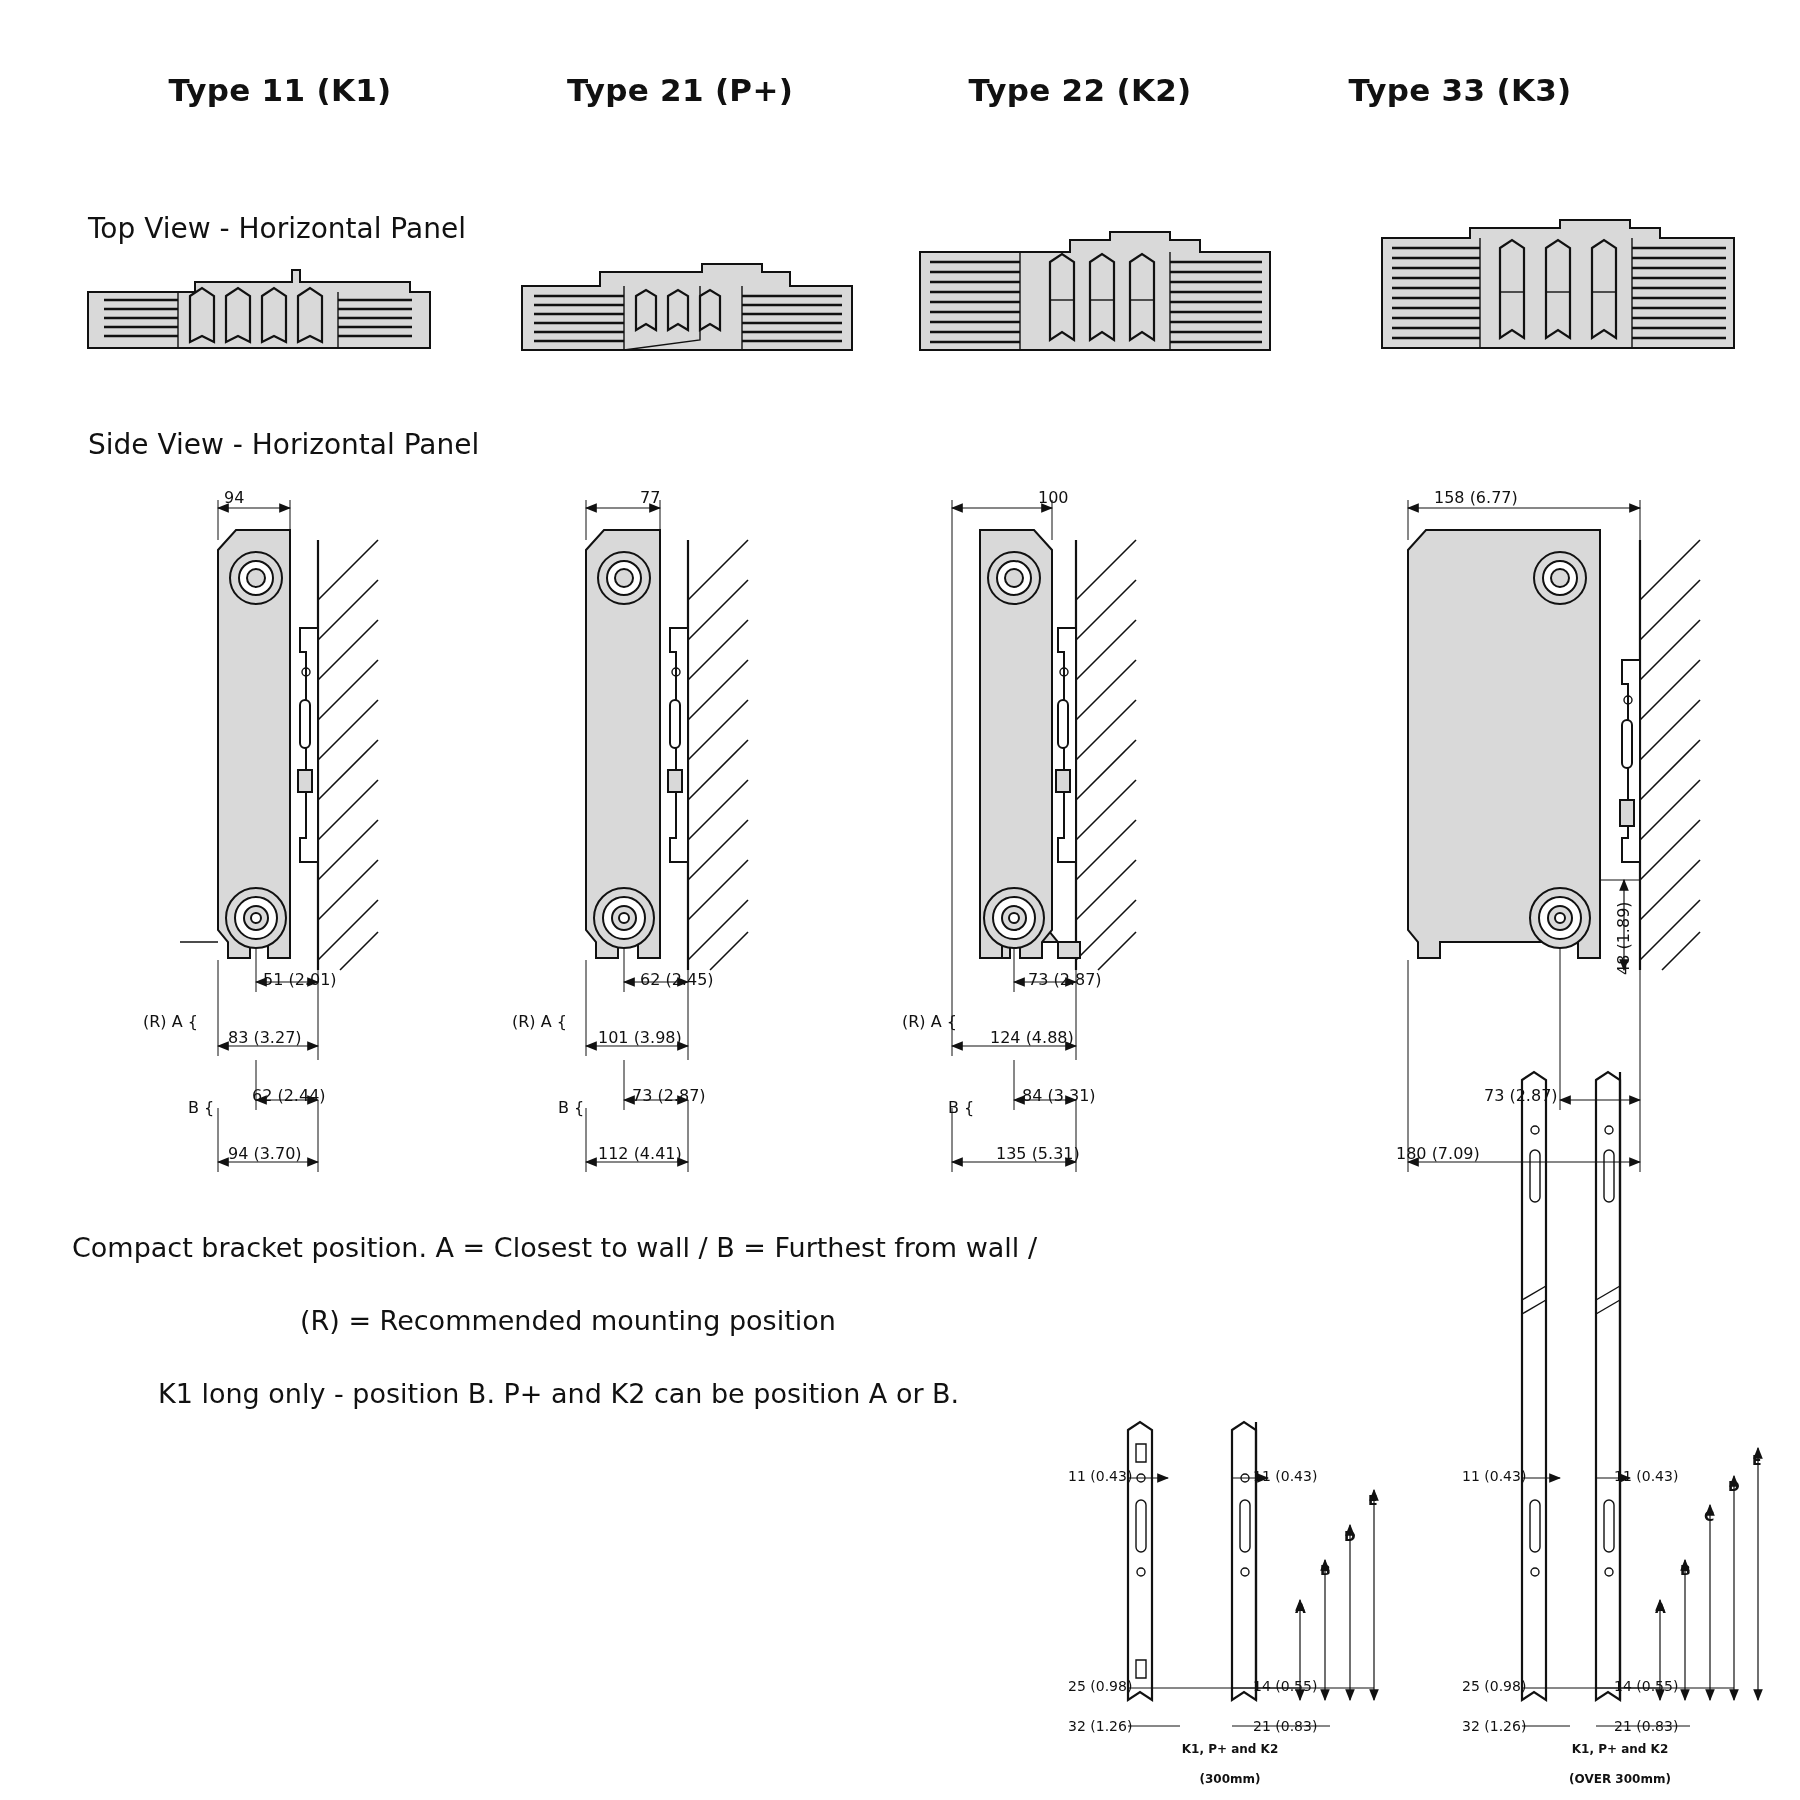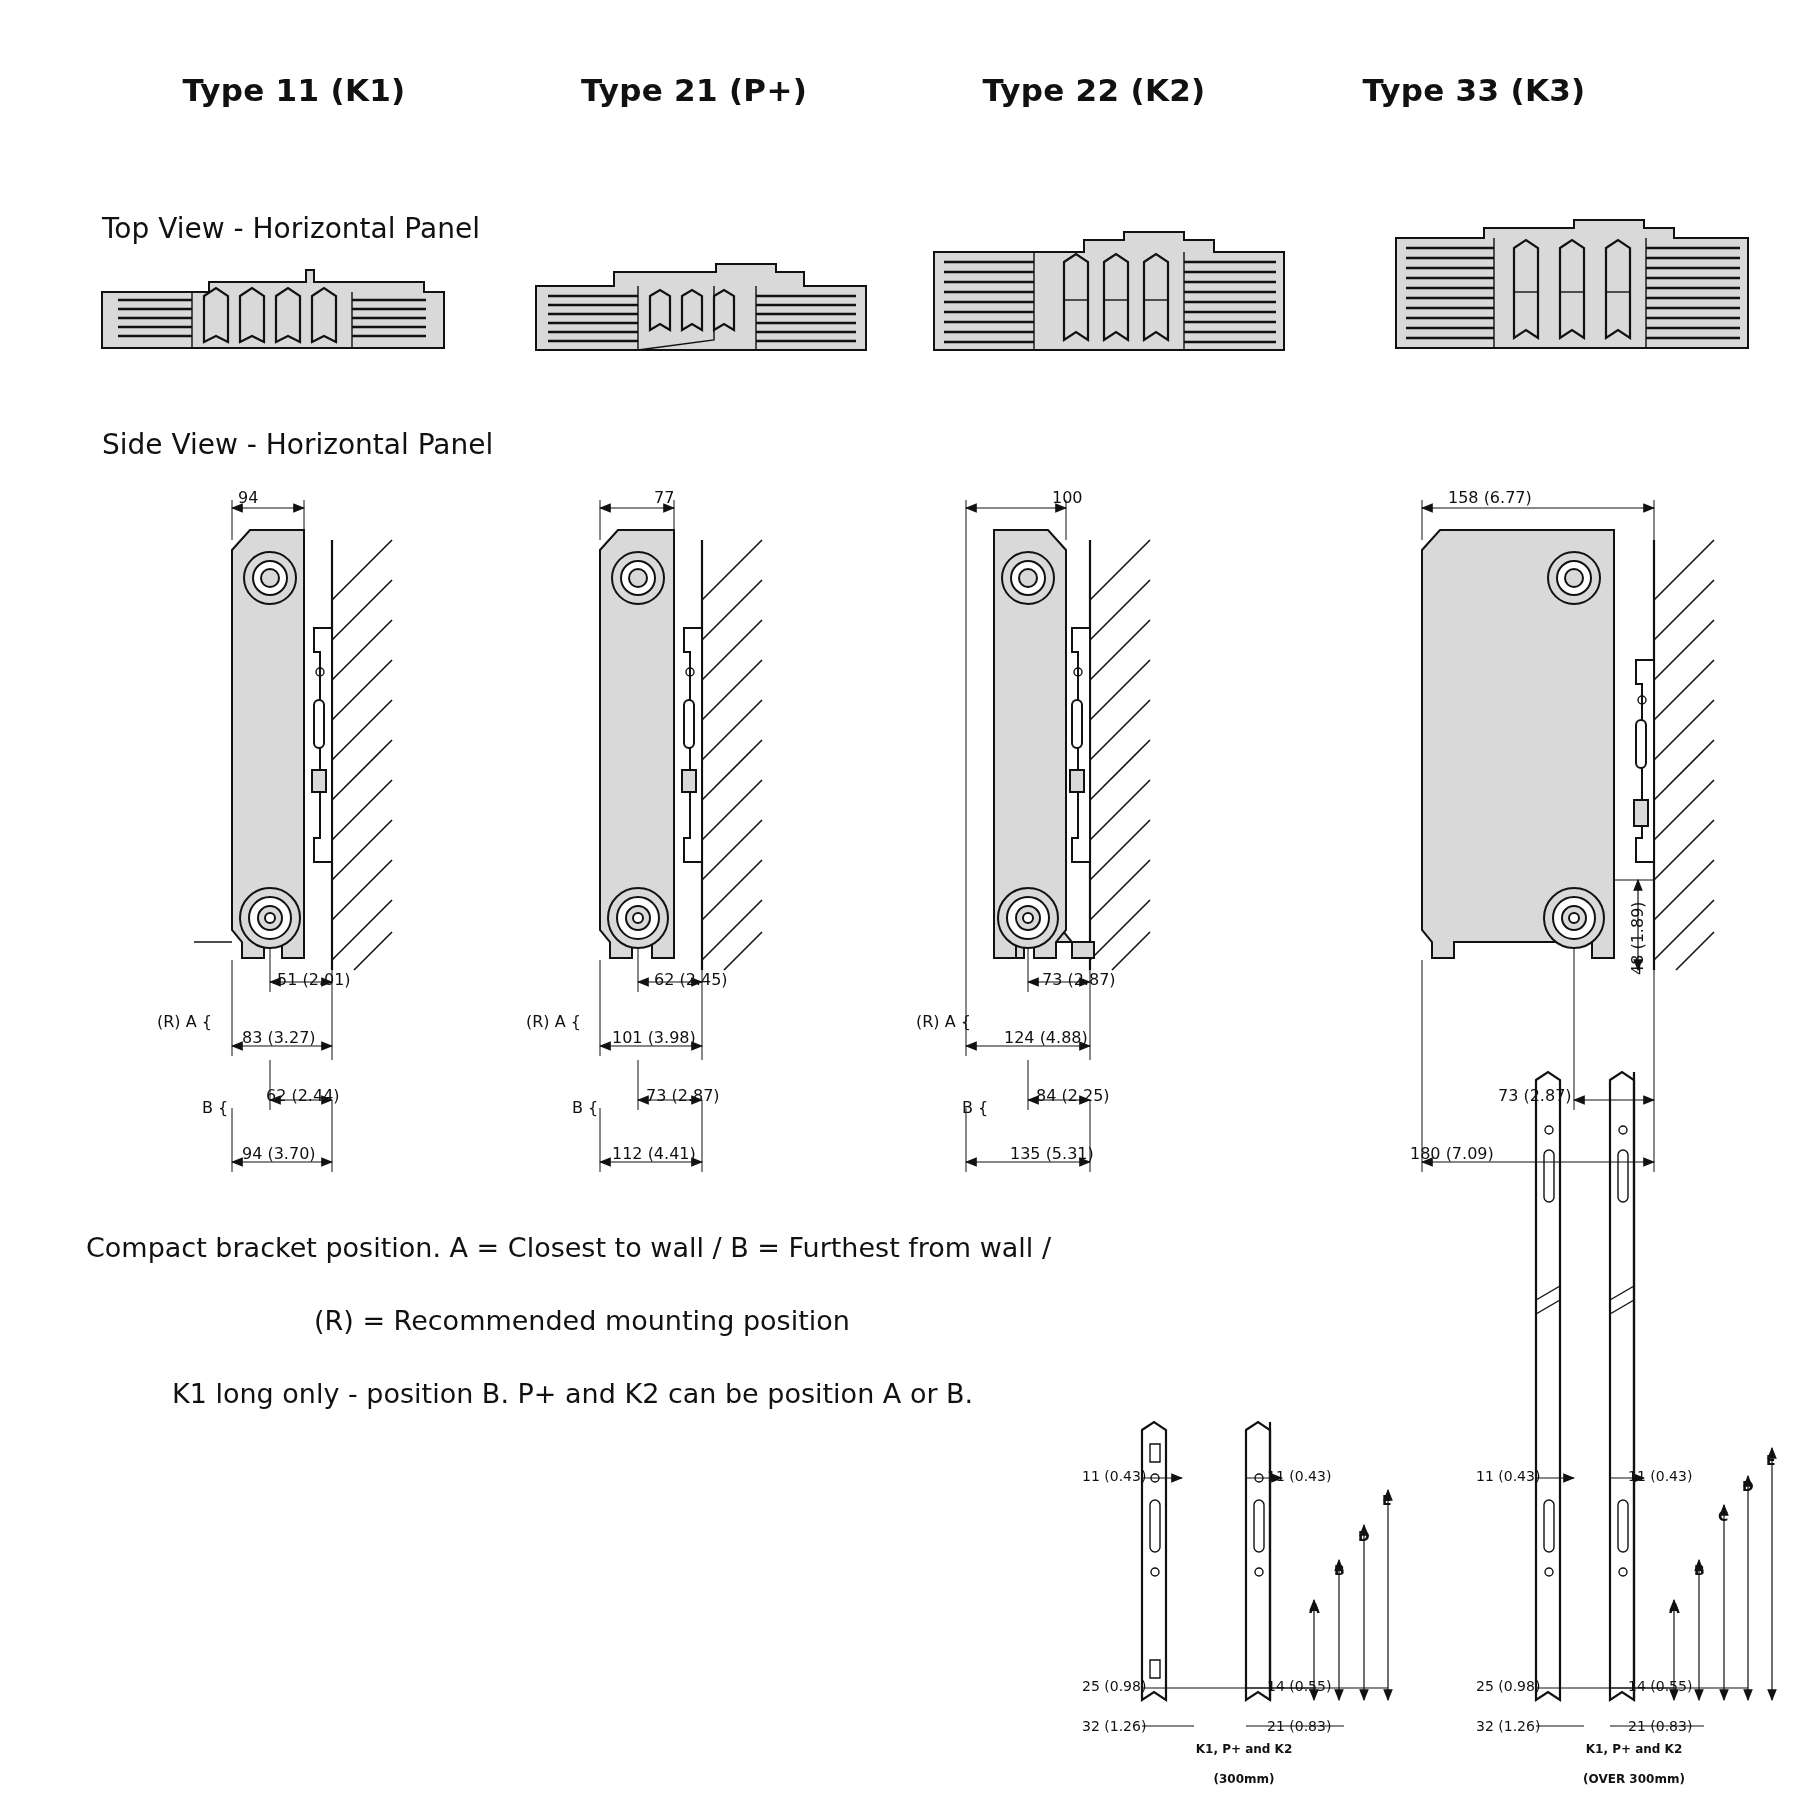--- a/index.html
+++ b/index.html
@@ -10,21 +10,21 @@
   body {
     width: 1800px;
     height: 1800px;
     position: relative;
     font-family: "DejaVu Sans", sans-serif;
     color: #111111;
     overflow: hidden;
   }
   .page {
     position: absolute;
-    left: 14px; top: 0;
+    left: 0; top: 0;
     width: 1744px;
     height: 1800px;
     border-radius: 7px;
   }
 
   
   .col-title {
     position: absolute;
     font-size: 31px;
     font-weight: bold;
@@ -114,21 +114,21 @@
   <div class="dim" style="left:640px; top:970px;">62 (2.45)</div>
   <div class="dim" style="left:598px; top:1028px;">101 (3.98)</div>
   <div class="dim" style="left:632px; top:1086px;">73 (2.87)</div>
   <div class="dim" style="left:598px; top:1144px;">112 (4.41)</div>
   <div class="ab-label" style="left:512px; top:1012px;">(R) A {</div>
   <div class="ab-label" style="left:558px; top:1098px;">B {</div>
 
   <div class="dim" style="left:1038px; top:488px;">100</div>
   <div class="dim" style="left:1028px; top:970px;">73 (2.87)</div>
   <div class="dim" style="left:990px; top:1028px;">124 (4.88)</div>
-  <div class="dim" style="left:1022px; top:1086px;">84 (2.25)</div>
+  <div class="dim" style="left:1022px; top:1086px;">84 (3.31)</div>
   <div class="dim" style="left:990px; top:1144px;margin-left:6px;">135 (5.31)</div>
   <div class="ab-label" style="left:902px; top:1012px;">(R) A {</div>
   <div class="ab-label" style="left:948px; top:1098px;">B {</div>
 
   <div class="dim" style="left:1434px; top:488px;">158 (6.77)</div>
   <div class="dim" style="left:1614px; top:975px; transform:rotate(-90deg); transform-origin: left top;">48 (1.89)</div>
   <div class="dim" style="left:1484px; top:1086px;">73 (2.87)</div>
   <div class="dim" style="left:1396px; top:1144px;">180 (7.09)</div>
 
   <div class="note" style="left:300px; top:1305px;">(R) = Recommended mounting position</div>

